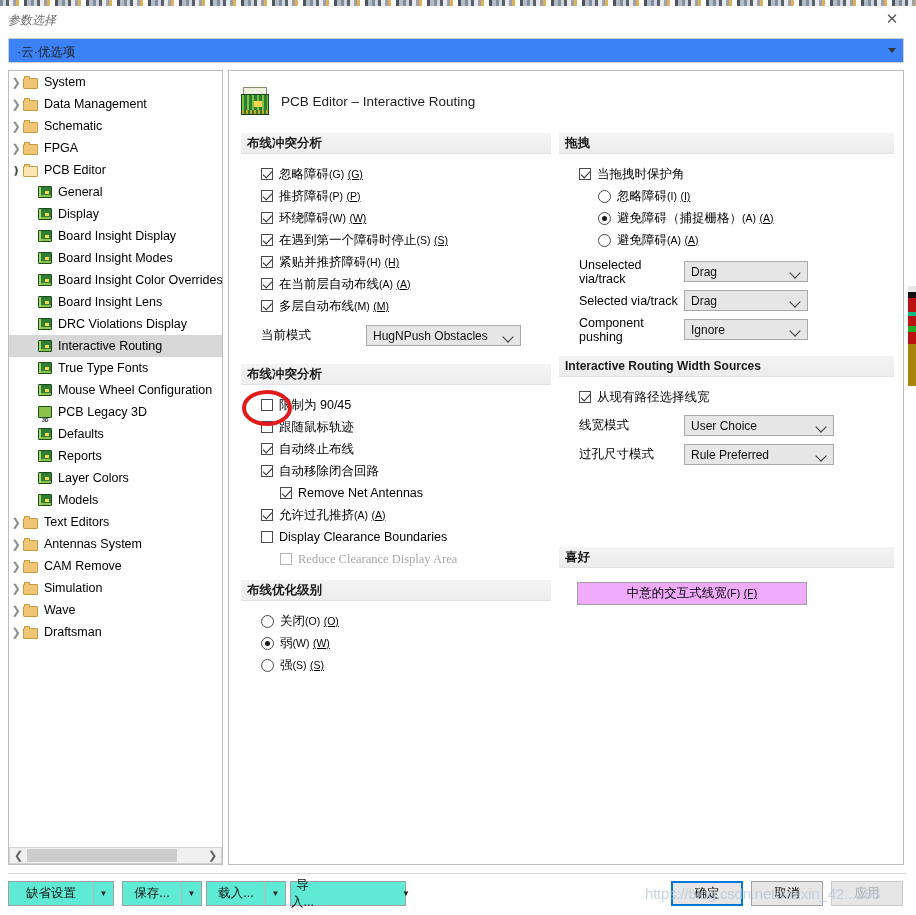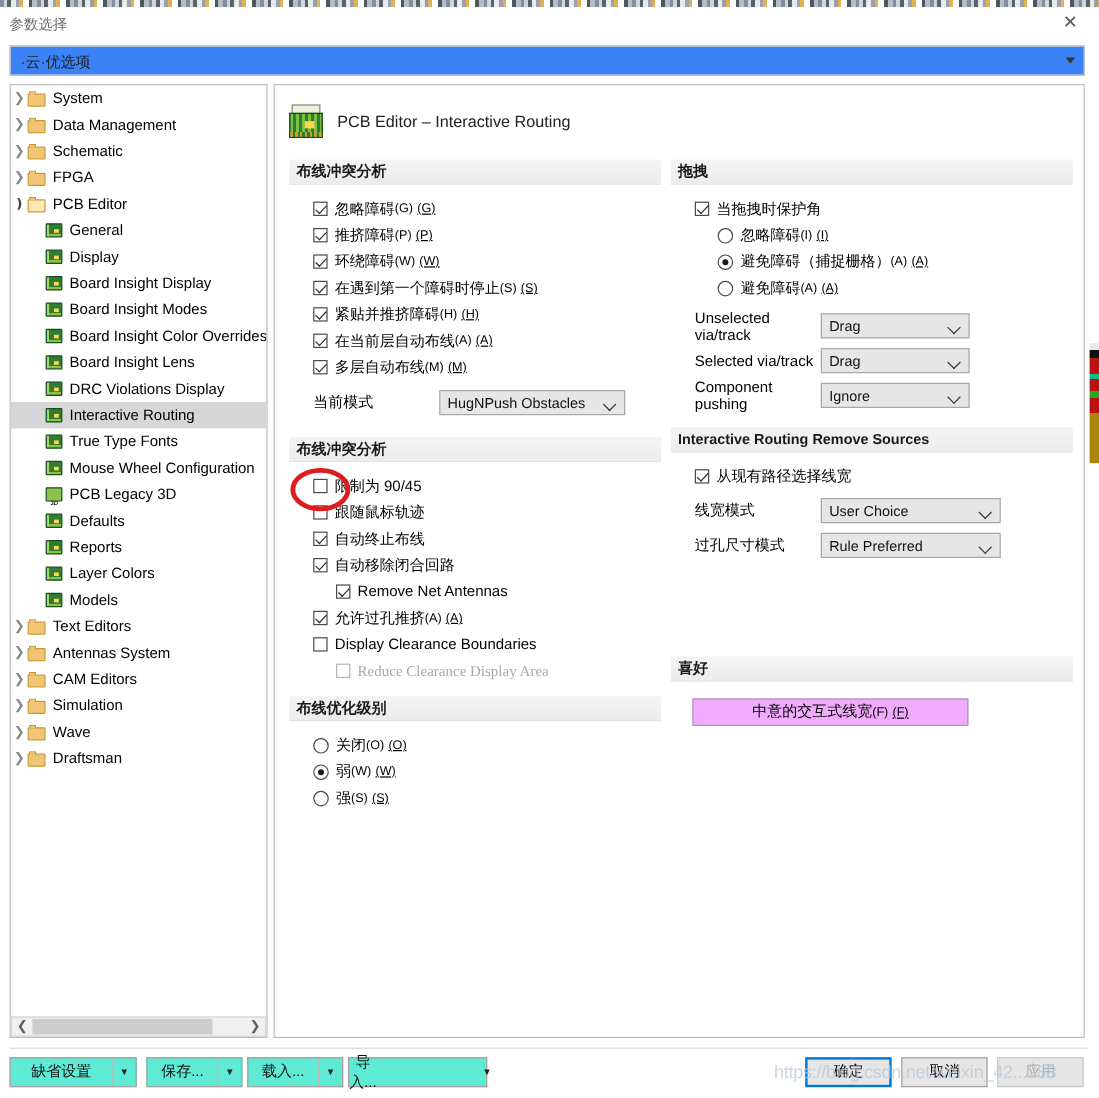--- a/index.html
+++ b/index.html
@@ -34,21 +34,21 @@
       #e8e8e8 0 6px,#111 6px 12px,#b11 12px 26px,
       #1b8 26px 30px,#b11 30px 40px,#2a2 40px 46px,
       #b11 46px 58px,#a8860a 58px 100px);
   }
   
   #titlebar{
     position:absolute;left:0;top:6px;width:916px;height:26px;
     background:#ffffff;
   }
   #titlebar .ttl{
-    position:absolute;left:8px;top:6px;font-size:12px;color:#6d6d6d;
+    position:absolute;left:8px;top:6px;font-size:12px;color:#6d6d6d;font-style:italic;
   }
   #closebtn{
     position:absolute;right:4px;top:1px;width:40px;height:24px;
     line-height:24px;text-align:center;color:#5a5a5a;font-size:15px;
     cursor:default;
   }
   
   #topcombo{
     position:absolute;left:8px;top:38px;width:896px;height:25px;
     background:#3b82f6;border:1px solid #cfcfcf;box-sizing:border-box;
@@ -422,21 +422,21 @@
       <span class="folder">
         <i></i>
       </span>
       <span class="tlabel">Antennas System</span>
     </div>
     <div class="tnode">
       <span class="chev">❯</span>
       <span class="folder">
         <i></i>
       </span>
-      <span class="tlabel">CAM Editors</span>
+      <span class="tlabel">CAM Remove</span>
     </div>
     <div class="tnode">
       <span class="chev">❯</span>
       <span class="folder">
         <i></i>
       </span>
       <span class="tlabel">Simulation</span>
     </div>
     <div class="tnode">
       <span class="chev">❯</span>
@@ -654,21 +654,21 @@
               <div class="sel2 ">
                 <span>Ignore</span>
                 <div class="cv"></div>
               </div>
             </div>
           </div>
       </div>
     </div>
 
     <div class="grp" style="margin-top:8px;">
-      <div class="ghdr en">Interactive Routing Remove Sources</div>
+      <div class="ghdr en">Interactive Routing Width Sources</div>
       <div class="gbody">
         <div class="row">
           <div class="cb on"></div>
           <span class="lbl">从现有路径选择线宽</span>
         </div>
         <div id="ws-dd" style="margin-top:3px;">
             <div class="drow">
               <div class="dlabelR">线宽模式</div>
               <div class="sel2 w150">
                 <span>User Choice</span>

